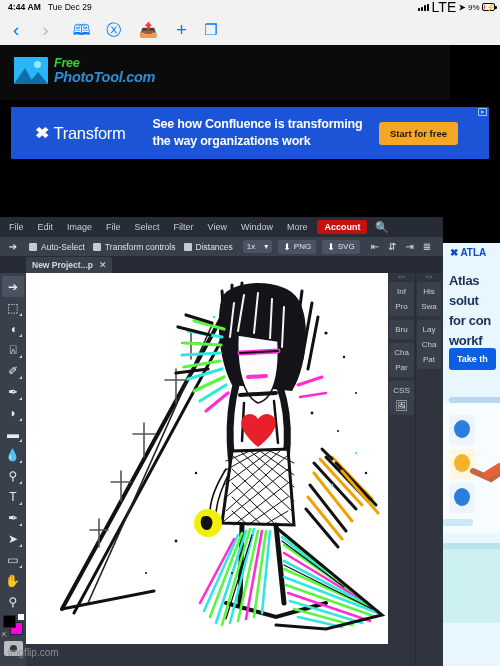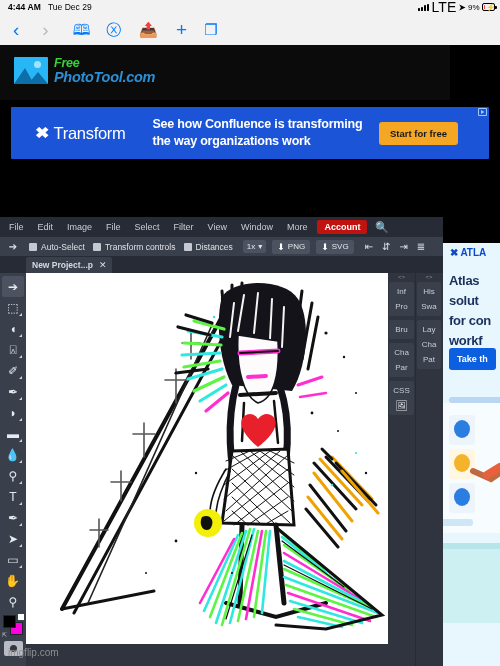--- a/index.html
+++ b/index.html
@@ -97,21 +97,21 @@
                   padding:2px 7px; border-radius:2px; margin-left:3px; }
   .menu-search { color:#dcdee3; font-size:11px; margin-left:8px; }
 
   .optbar { position:absolute; left:0; top:20px; width:443px; height:19px;
             background:#3a3f4c; display:flex; align-items:center; }
   .opt-cursor { color:#dfe1e6; font-size:10px; margin-left:5px; width:16px; text-align:center; }
   .opt-chk { display:flex; align-items:center; gap:4px; margin-left:8px;text-align:center; }
   .opt-box { width:8px; height:8px; background:#c6c9d1; border-radius:1px; }
   .opt-lbl { color:#dfe1e6; font-size:8.5px; }
   .opt-sel { margin-left:10px; background:#4c5260; color:#e3e5ea; font-size:8px;
-             padding:2px 4px; border-radius:2px; display:flex; align-items:center; gap:3px; }
+             padding:2px 4px; border-radius:2px; display:flex; align-items:center; gap:9px; }
   .opt-btn { margin-left:6px; background:#4c5260; color:#e3e5ea; font-size:8px;
              padding:2px 5px; border-radius:2px; display:flex; align-items:center; gap:3px; }
   .opt-btn .dl { font-size:9px; color:#fff; }
   .opt-aligns { margin-left:11px; display:flex; align-items:center; gap:9px; color:#dfe1e6; }
   .opt-aligns span { font-size:10px; }
 
   .tabbar { position:absolute; left:0; top:39px; width:443px; height:17px; background:#272b35; }
   .tab { position:absolute; left:26px; top:1px; height:16px; background:#3a3f4c;
          display:flex; align-items:center; gap:6px; padding:0 6px 0 6px; border-radius:2px 2px 0 0; }
   .tab-label { color:#d8dae0; font-size:8.5px; font-weight:bold; }

